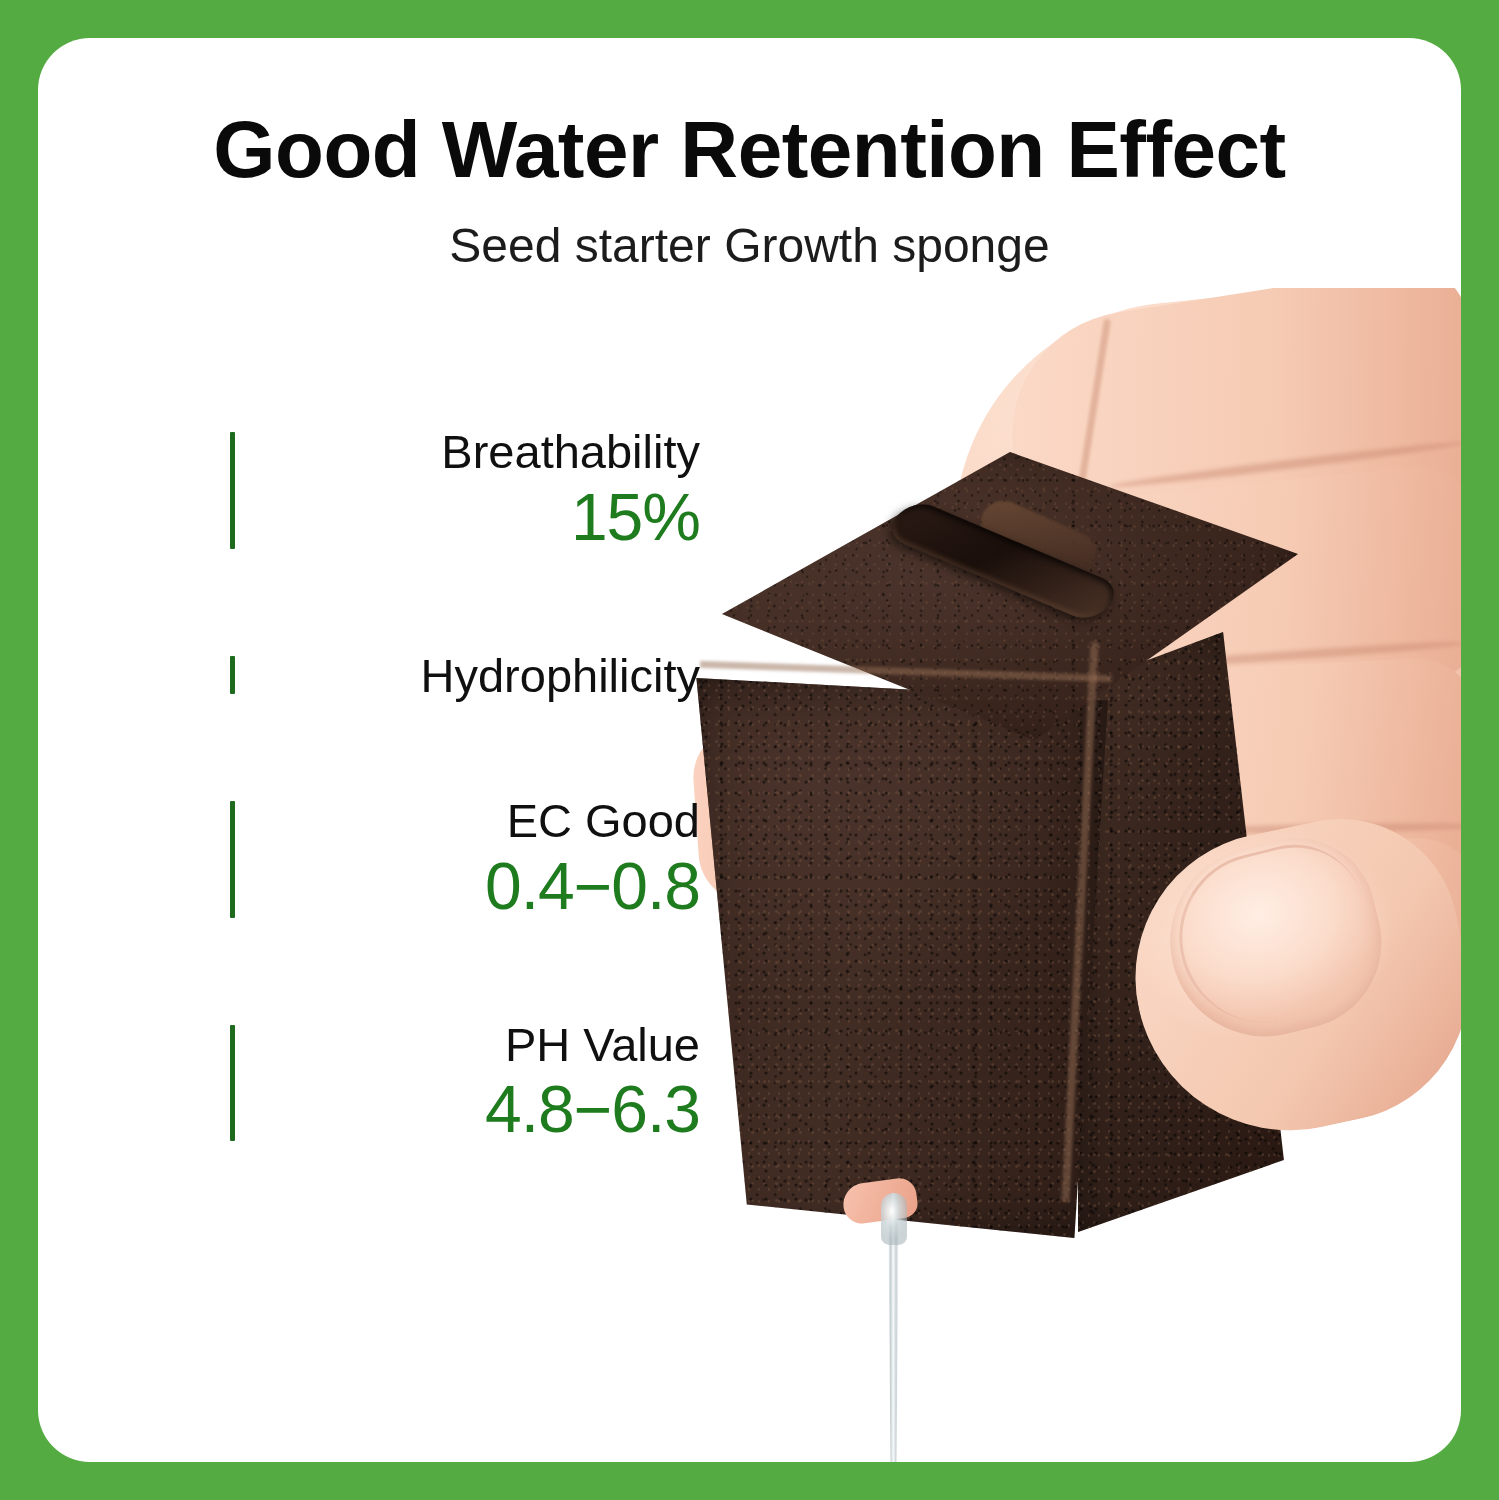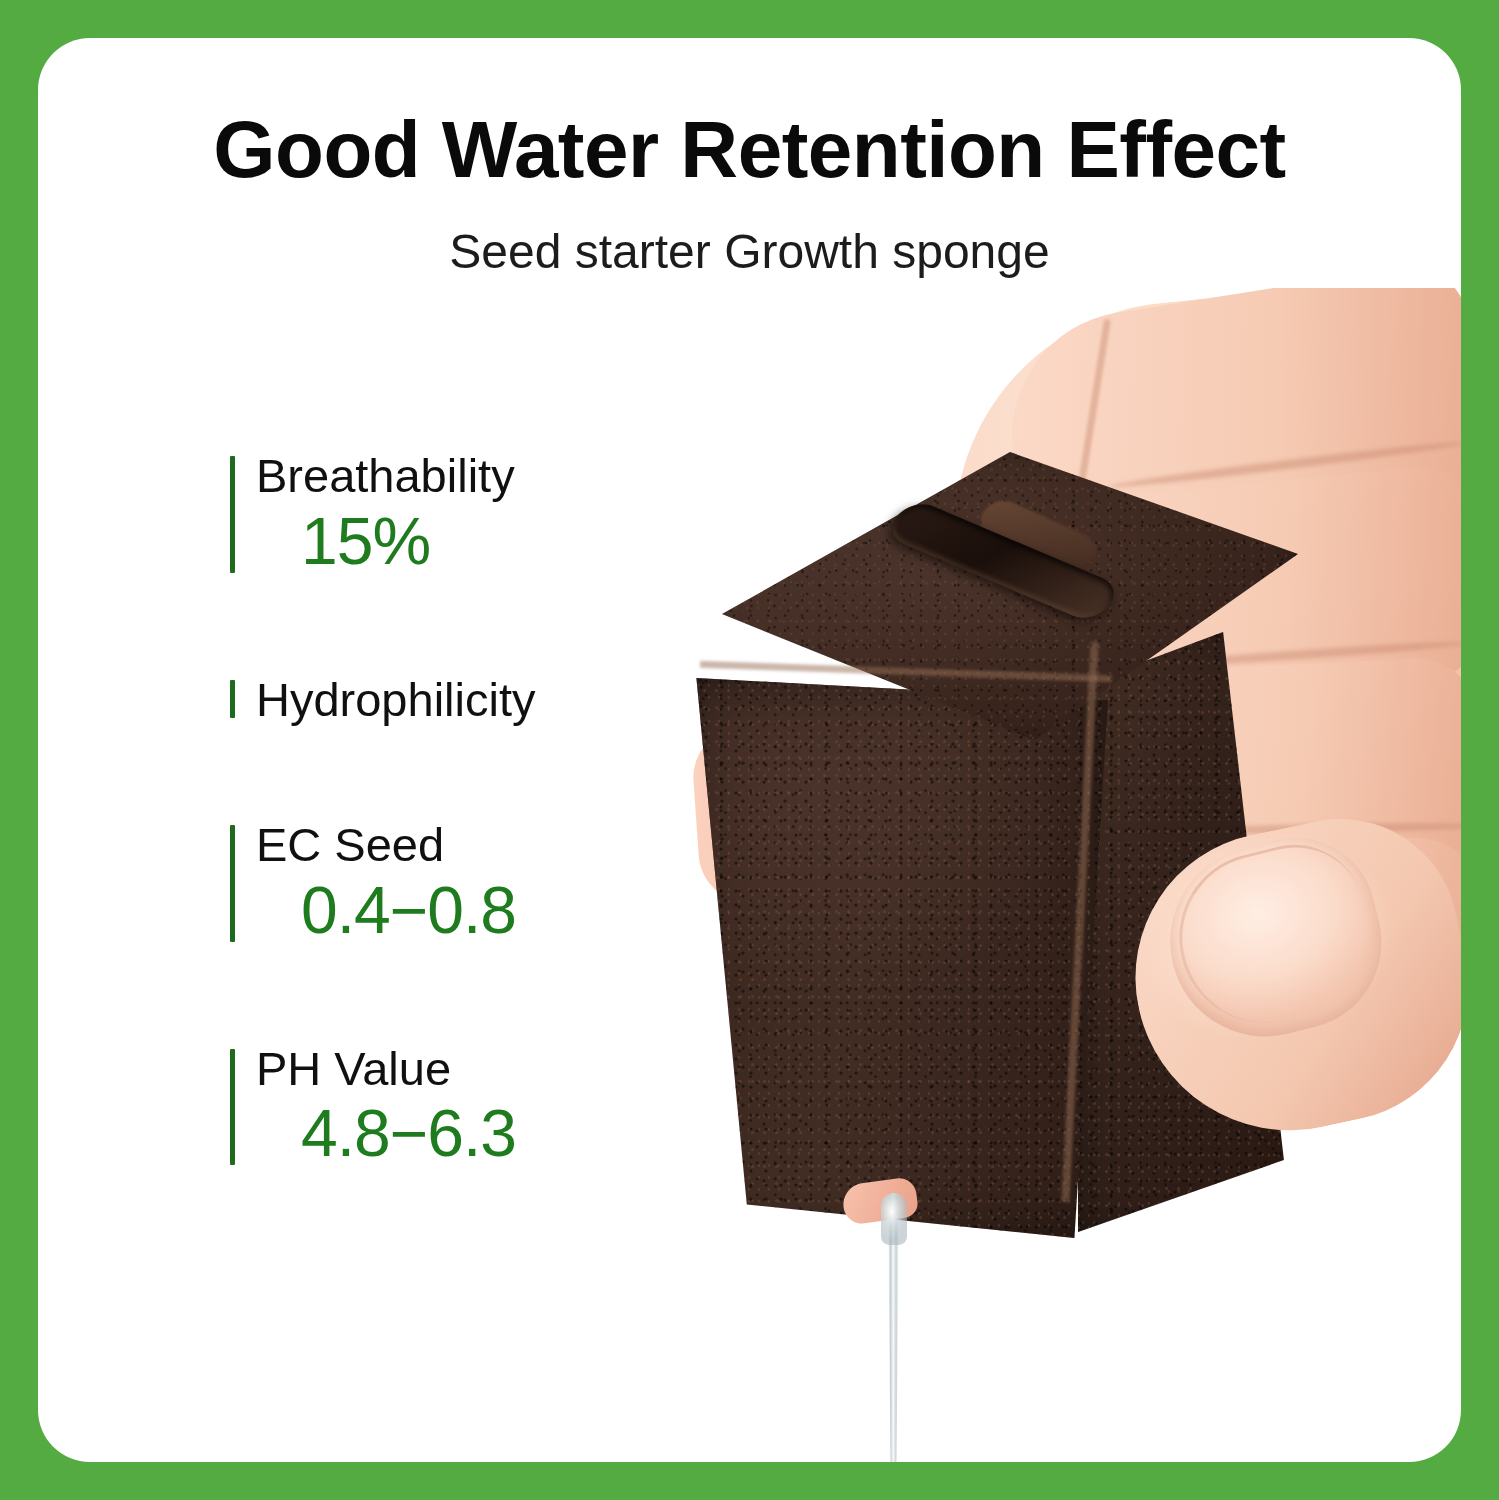--- a/index.html
+++ b/index.html
@@ -48,35 +48,36 @@
     margin: 0;
     padding-top: 72px;
     font-size: 80px;
     line-height: 1.0;
     font-weight: 700;
     letter-spacing: -0.5px;
     color: #0a0a0a;
     white-space: nowrap;
   }
   .subtitle {
-    margin: 12px;
+    margin: 6px;
     padding-top: 26px;
     font-size: 48px;
     line-height: 1.0;
     font-weight: 400;
     color: #1c1c1c;
     white-space: nowrap;
   }
 
   
   .specs {
     position: absolute;
     left: 192px;
-    top: 412px;
+    top: 388px;
     width: 470px;
+    text-align: right;
   }
   .spec-row {
     position: relative;
     padding-left: 26px;
     margin-bottom: 93px;
   }
   .spec-row:last-child { margin-bottom: 0; }
   .spec-bar {
     position: absolute;
     left: 0;
@@ -420,21 +421,21 @@
         <div class="spec-value">15%</div>
       </div>
 
       <div class="spec-row">
         <div class="spec-bar"></div>
         <div class="spec-label">Hydrophilicity</div>
       </div>
 
       <div class="spec-row">
         <div class="spec-bar"></div>
-        <div class="spec-label">EC Seed</div>
+        <div class="spec-label">EC Good</div>
         <div class="spec-value">0.4−0.8</div>
       </div>
 
       <div class="spec-row">
         <div class="spec-bar"></div>
         <div class="spec-label">PH Value</div>
         <div class="spec-value">4.8−6.3</div>
       </div>
 
     </div>

